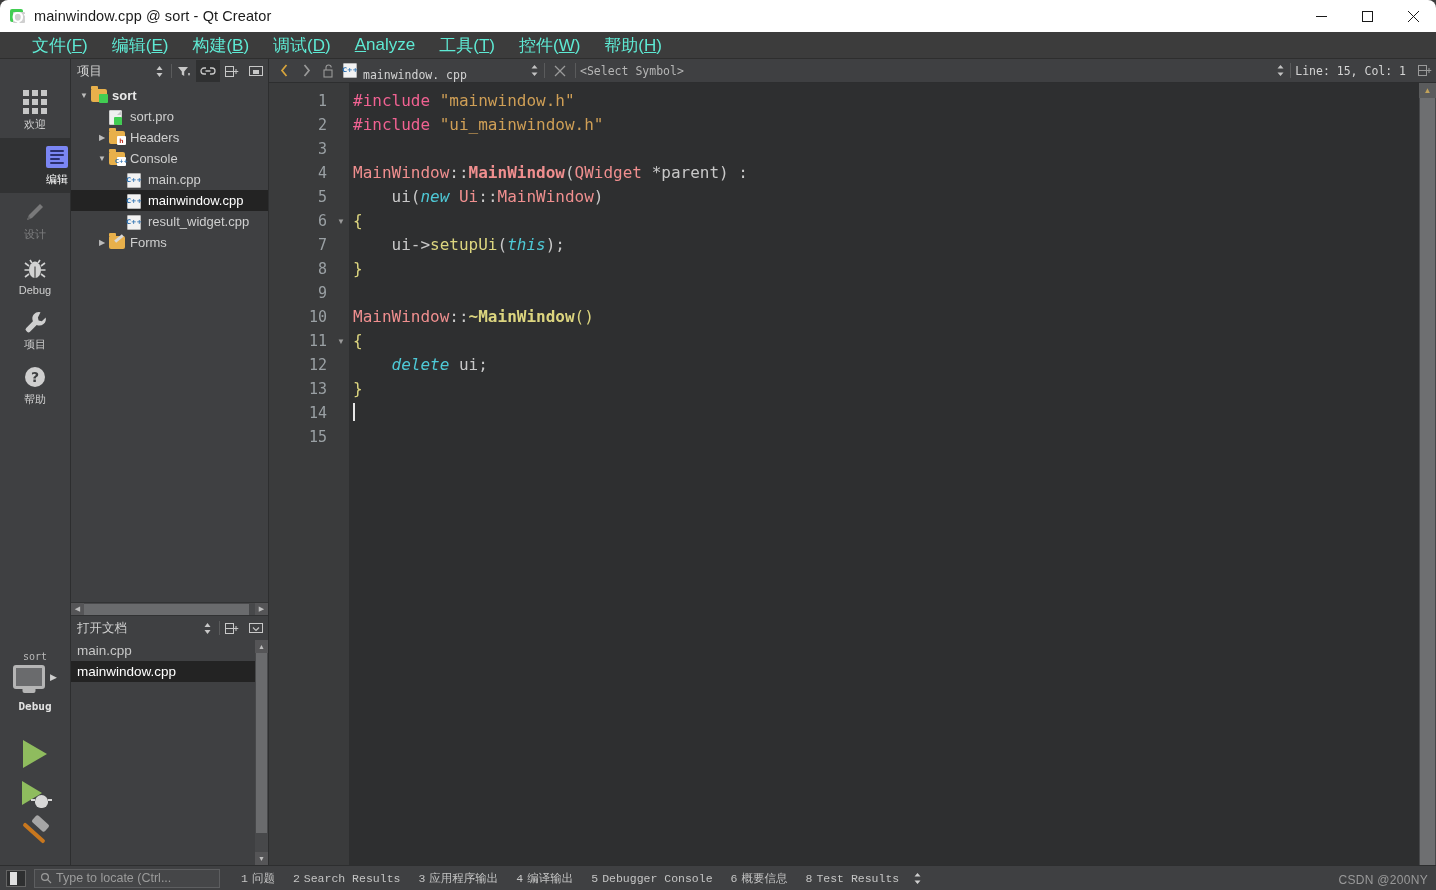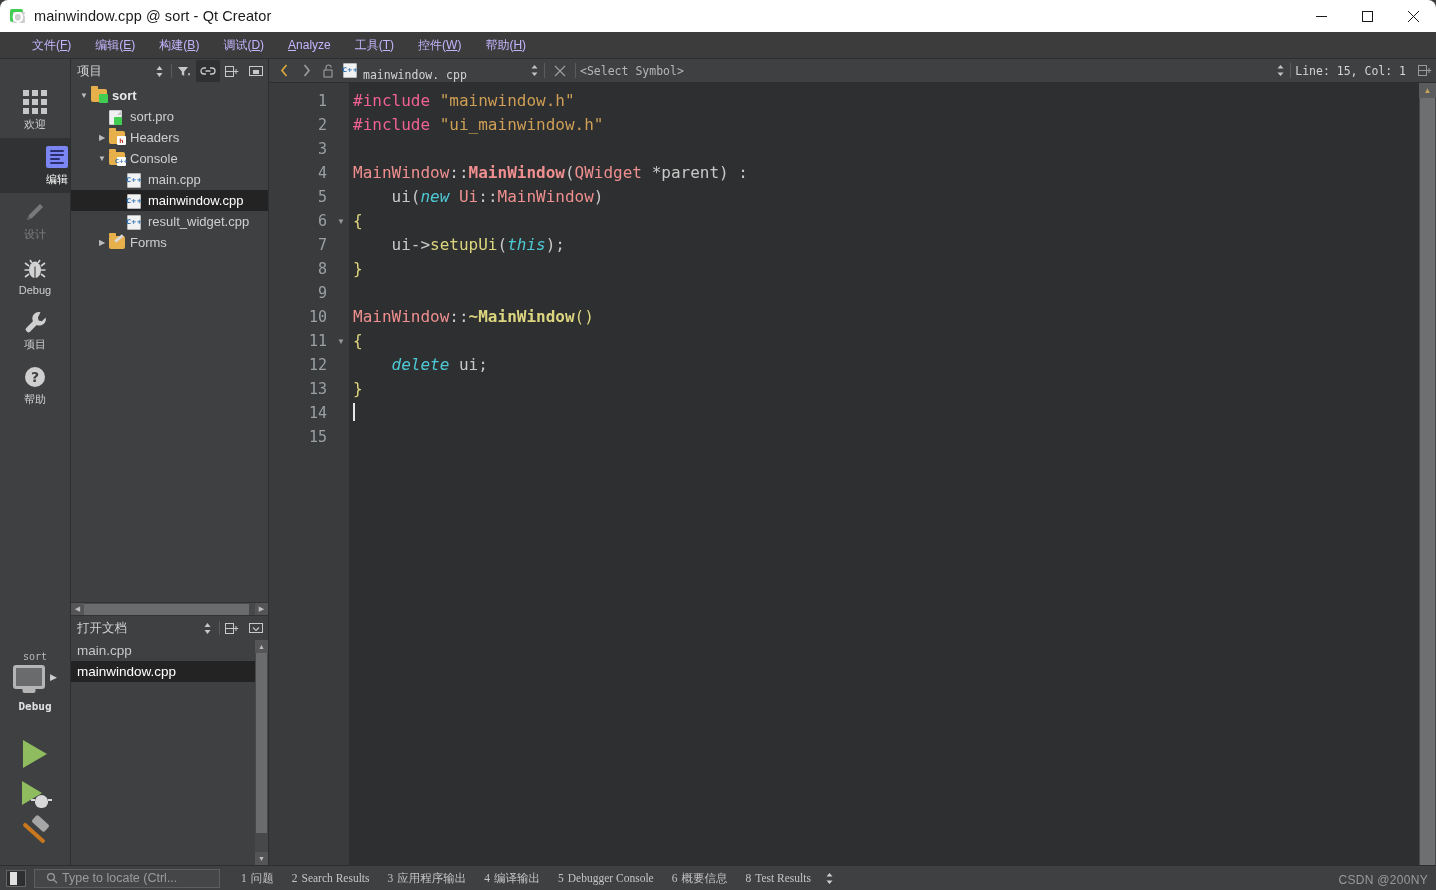--- a/index.html
+++ b/index.html
@@ -52,21 +52,21 @@
 
   
   .menubar {
     height: 27px; flex: 0 0 27px;
     background: #3c3c3c;
     display: flex; align-items: center;
     padding-left: 20px;
     border-bottom: 1px solid #2e2e2e;
   }
   .menuitem {
-    font-size: 12px; color: #c4b5fd; padding: 3px 12px; white-space: nowrap;
+    font-size: 17px; color: #5eead4; padding: 3px 12px; white-space: nowrap;
     font-family: "Liberation Sans", sans-serif;
   }
   .menuitem u { text-decoration: underline; }
 
   
   .body { flex: 1 1 auto; display: flex; min-height: 0; }
 
   
   .modebar {
     width: 71px; flex: 0 0 71px; background: #3f4042;
@@ -310,26 +310,26 @@
     height: 25px; flex: 0 0 25px; background: #3f4042; display:flex; align-items:center;
     border-top: 1px solid #2d2e2f; position: relative;
   }
   .sb-toggle {
     width: 20px; height:17px; margin-left: 6px; display:flex; align-items:center; justify-content:center;
     background:#2e2f30; border:1px solid #646464;
   }
   .sb-toggle .half { width:7px; height:13px; background:#e0e0e0; margin-right: 6px;}
   .locator {
     margin-left: 8px; width: 186px; height: 19px; background:#454648; border:1px solid #5d5e60;
-    display:flex; align-items:center; padding-left:11px; gap:4px;
+    display:flex; align-items:center; padding-left:5px; gap:4px;
   }
   .locator .ph { font-size:12.5px; color:#9b9b9b; white-space:nowrap; }
   .sb-items { display:flex; align-items:center; margin-left: 12px; gap: 0px;}
   .sb-item {
-    font-family:Liberation Serif, serif; font-size:11.5px; color:#c4c4c4;
+    font-family:Liberation Mono, monospace; font-size:11.5px; color:#c4c4c4;
     padding: 0 9px; white-space:nowrap;
   }
   .sb-item .num { color:#c4c4c4; margin-right: 4px; }
   .sb-spin { display:flex; flex-direction:column; gap:1px; color:#cfcfcf; margin-left:4px;}
   .watermark {
     position:absolute; right: 8px; bottom: 3px;
     font-size:12px; color:#a9a9a9; font-family:"Liberation Sans", sans-serif;
     letter-spacing: 0.3px; opacity: 0.85;
   }
 </style>

